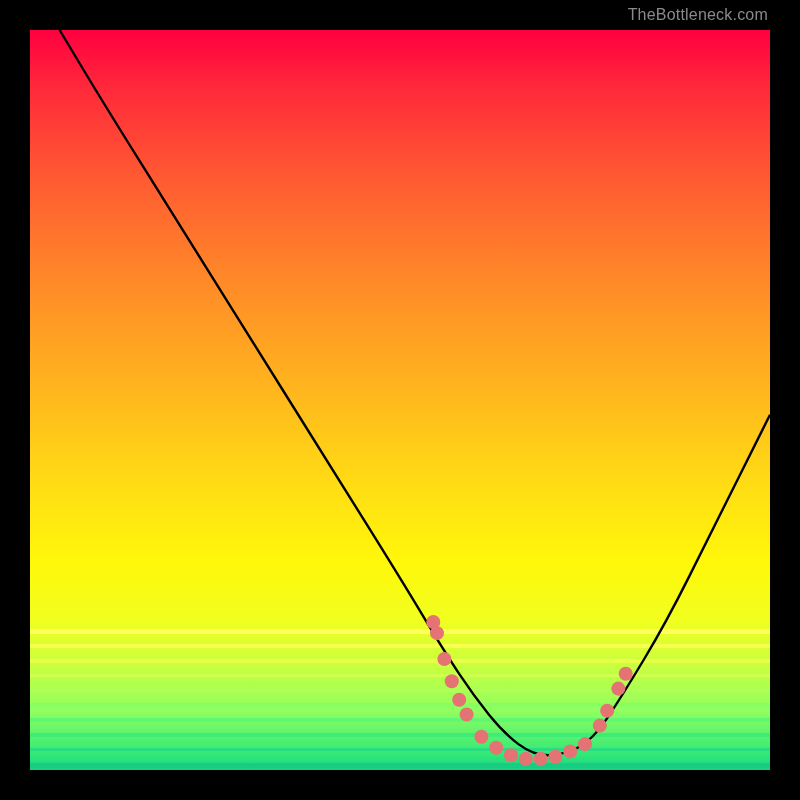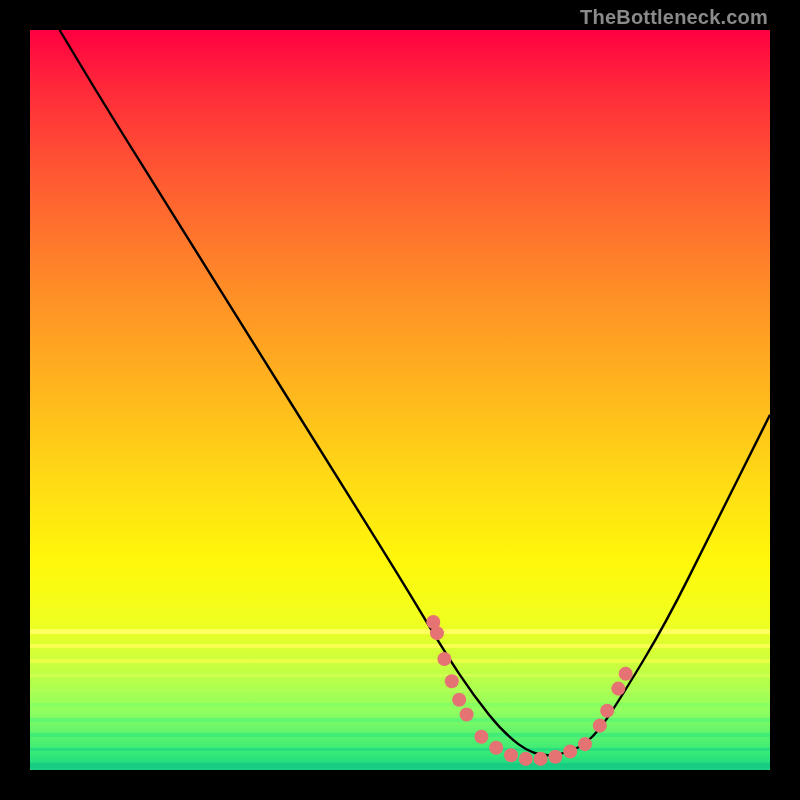--- a/index.html
+++ b/index.html
@@ -46,22 +46,22 @@
   .stripe {
     position: absolute;
     left: 0;
     right: 0;
   }
   .watermark {
     position: absolute;
     right: 32px;
     top: 6px;
     color: #8a8a8a;
-    font-size: 20px;
-    font-weight: 700;
+    font-size: 16px;
+    font-weight: 400;
     letter-spacing: 0.2px;
     text-align: right;
   }
   svg.curve {
     position: absolute;
     inset: 0;
     width: 740px;
     height: 740px;
     overflow: visible;
   }

